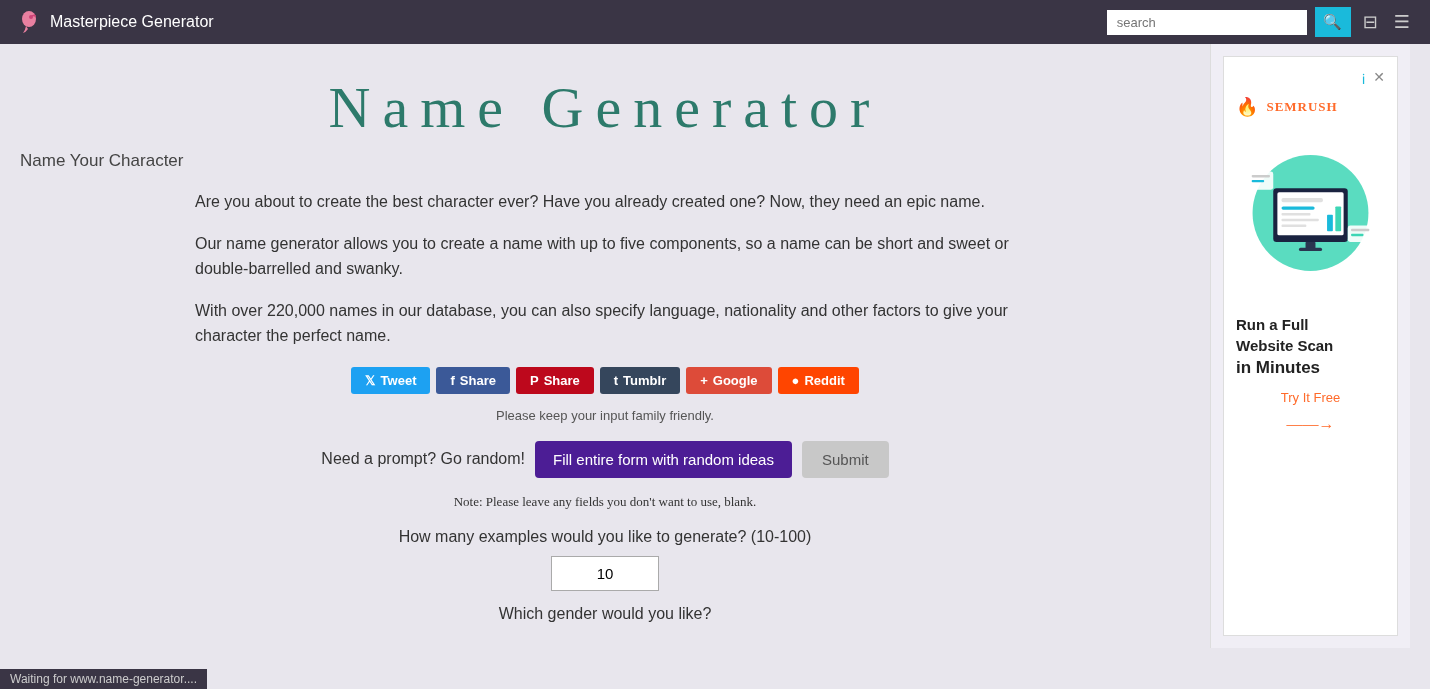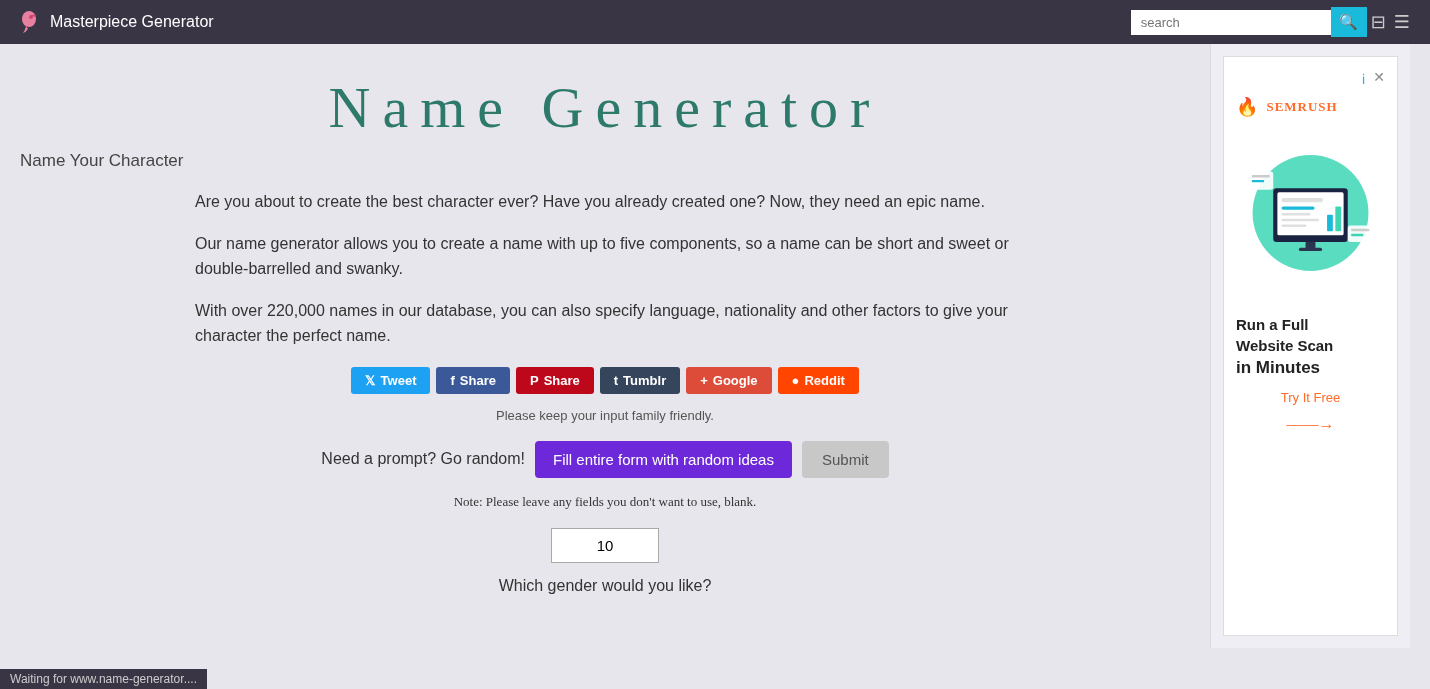--- a/index.html
+++ b/index.html
@@ -32,20 +32,21 @@
       color: #ffffff;
       font-size: 16px;
       font-family: Arial, sans-serif;
       font-weight: 500;
     }
     #header-right {
       position: absolute;
       right: 16px;
       display: flex;
       align-items: center;
+      gap: 8px;
     }
     #search-input {
       background: #ffffff;
       border: none;
       padding: 5px 10px;
       font-size: 13px;
       width: 200px;
       color: #888;
       outline: none;
     }
@@ -170,21 +171,21 @@
       gap: 10px;
       margin-bottom: 16px;
       flex-wrap: wrap;
     }
     #prompt-text {
       font-size: 16px;
       color: #333;
       font-family: Arial, sans-serif;
     }
     #fill-random-btn {
-      background: #6d28d9;
+      background: #4c1d95;
       color: white;
       border: none;
       padding: 10px 18px;
       font-size: 15px;
       cursor: pointer;
       border-radius: 4px;
     }
     #submit-btn {
       background: #c8c8c8;
       color: #555;
@@ -390,20 +391,21 @@
     <p id="family-notice">Please keep your input family friendly.</p>
 
     <div id="prompt-row">
       <span id="prompt-text">Need a prompt? Go random!</span>
       <button id="fill-random-btn">Fill entire form with random ideas</button>
       <button id="submit-btn">Submit</button>
     </div>
 
     <p id="note-text">Note: Please leave any fields you don't want to use, blank.</p>
 
+    <p id="examples-label">How many examples would you like to generate? (10-100)</p>
     <div id="examples-input-wrap">
       <input id="examples-input" type="text" value="10" style="">
     </div>
 
     <p id="gender-label">Which gender would you like?</p>
 
   </div>
 
   <div id="sidebar">
     <div id="ad-box">

